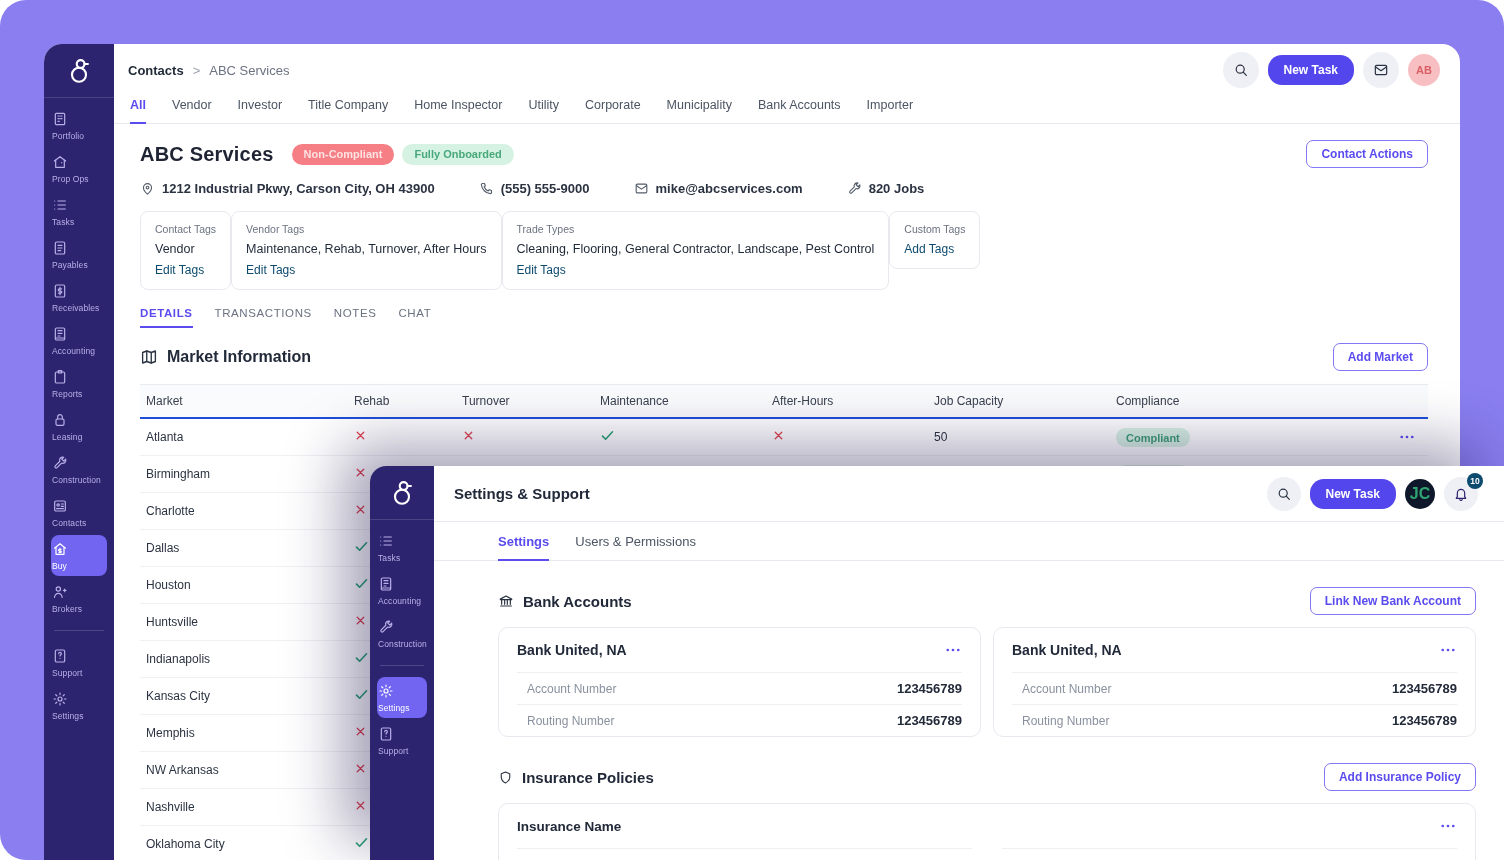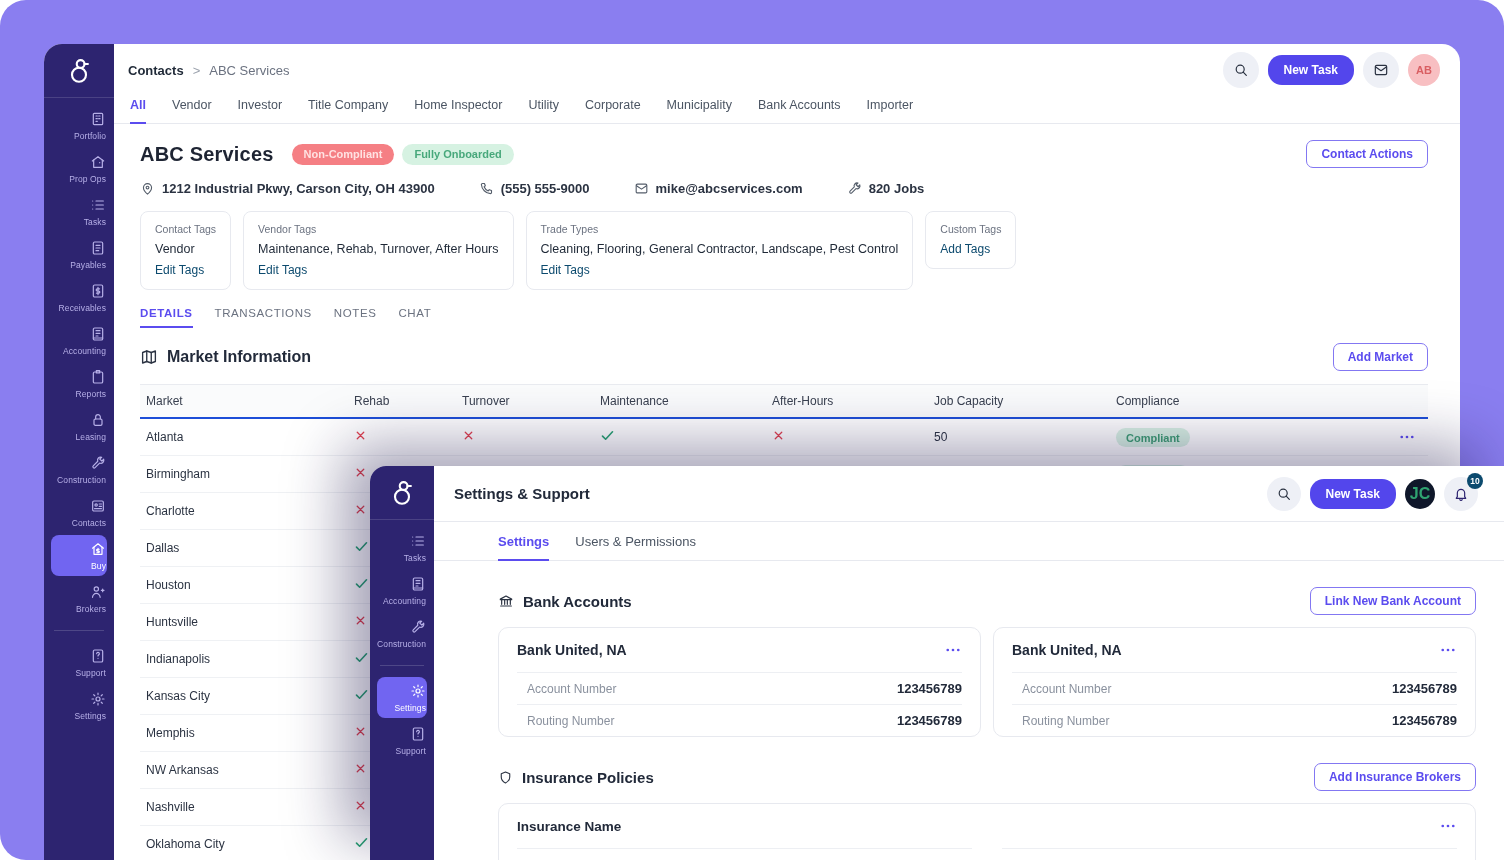--- a/index.html
+++ b/index.html
@@ -21,21 +21,21 @@
   .dots-span{width:18px;height:18px;color:#5B4CEF;cursor:pointer}
   .hd-right{display:flex;align-items:center;gap:9px;margin-left:auto}
 
   
   .sb{background:#2D2470;color:#B7B0E8;display:flex;flex-direction:column;flex-shrink:0}
   .sb-main{width:70px}
   .sb-set{width:64px}
   .logo-box{height:54px;display:flex;align-items:center;justify-content:center;color:#fff;border-bottom:1px solid rgba(255,255,255,.14);cursor:pointer}
   .logo-box [data-icon]{width:30px;height:30px}
   .side-group{display:flex;flex-direction:column;gap:2px;padding:7px 7px}
-  .side-item{display:flex;flex-direction:column;align-items:flex-end;gap:4px;padding:6px 1px 5px;border-radius:8px;cursor:pointer}
+  .side-item{display:flex;flex-direction:column;align-items:flex-start;gap:4px;padding:6px 1px 5px;border-radius:8px;cursor:pointer}
   .side-item.active{background:#7165F1;color:#fff}
   .s-icon{width:16px;height:16px}
   .s-label{font-size:8.5px;letter-spacing:.1px}
   .side-div{border-top:1px solid rgba(255,255,255,.16);margin:4px 10px}
 
   
   .win-main{position:absolute;left:44px;top:44px;width:1416px;height:816px;background:#fff;border-radius:18px 18px 0 0;overflow:hidden;display:flex}
   .main-col{flex:1;display:flex;flex-direction:column;min-width:0}
   .hd-top{height:52px;display:flex;align-items:center;padding:0 20px 0 14px}
   .crumbs{display:flex;gap:9px;align-items:center;font-size:13px}
@@ -48,21 +48,21 @@
   .content{flex:1;overflow:hidden;padding:16px 32px 0 26px}
   .title-row{display:flex;align-items:center;gap:10px}
   .title-row h1{font-size:20px;font-weight:800;color:#1E2433;letter-spacing:.2px}
   .badges{display:flex;gap:8px;margin-left:8px}
   .pill{border-radius:999px;padding:4.5px 12px;font-size:11px;font-weight:600;white-space:nowrap}
   .pill[data-type="red"]{background:#F57F84;color:#FFE2E2}
   .pill[data-type="green"]{background:#D6F2E2;color:#47A87B}
   .info-row{display:flex;gap:44px;margin-top:13px}
   .info-item{display:flex;gap:7px;align-items:center;font-size:13px;color:#2B3342;font-weight:700}
   .info-item [data-icon]{width:15px;height:15px;color:#555E6B}
-  .tag-cards{display:flex;gap:12px;margin-top:15px;align-items:flex-start}
+  .tag-cards{display:flex;margin-top:15px;align-items:flex-start}
   .tag-card{border:1px solid #E7E9EF;border-radius:8px;padding:11px 14px 12px;background:#fff}
   .tag-title{font-size:10.5px;color:#6B7280;margin-bottom:7px}
   .tag-value{font-size:12.5px;color:#1F2937;margin-bottom:7px}
   .tag-action{font-size:12px;font-weight:400;color:#0c4a6e;cursor:pointer}
   .detail-tabs{display:flex;gap:22px;margin-top:17px}
   .dtab{font-size:11.5px;letter-spacing:.6px;color:#6B7280;padding-bottom:7px;font-weight:500;cursor:pointer}
   .dtab.active{color:#5B4CEF;font-weight:700;border-bottom:2px solid #5B4CEF}
   .sec-row{display:flex;align-items:center;gap:9px;margin-top:15px}
   .sec-row h2{font-size:16px;font-weight:700;color:#222A3A}
   .sec-row h3{font-size:15px;font-weight:700;color:#222A3A}
@@ -802,21 +802,21 @@
           </div>
         </div>
 
       <div class="sec-row ins-row">
         <span class="sec-icon" data-icon="shield" style="width:15px;height:15px">
             <svg viewBox="0 0 24 24" fill="none" stroke="currentColor" stroke-width="1.8" stroke-linecap="round" stroke-linejoin="round">
               <path d="M12 3.2 18.8 6v5.2c0 4.3-2.9 7.6-6.8 9.6-3.9-2-6.8-5.3-6.8-9.6V6z"></path>
             </svg>
           </span>
         <h3>Insurance Policies</h3>
-        <button class="btn-outline ml-auto">Add Insurance Brokers</button>
+        <button class="btn-outline ml-auto">Add Insurance Policy</button>
       </div>
 
       <div>
 
       <div class="card ins-card">
             <div class="card-hd">
               <span class="card-title" style="font-size:13.5px">Insurance Name</span>
               <span class="dots-span" data-icon="dots">
                 <svg viewBox="0 0 24 24" fill="currentColor">
                   <circle cx="5" cy="12" r="1.8"></circle>

